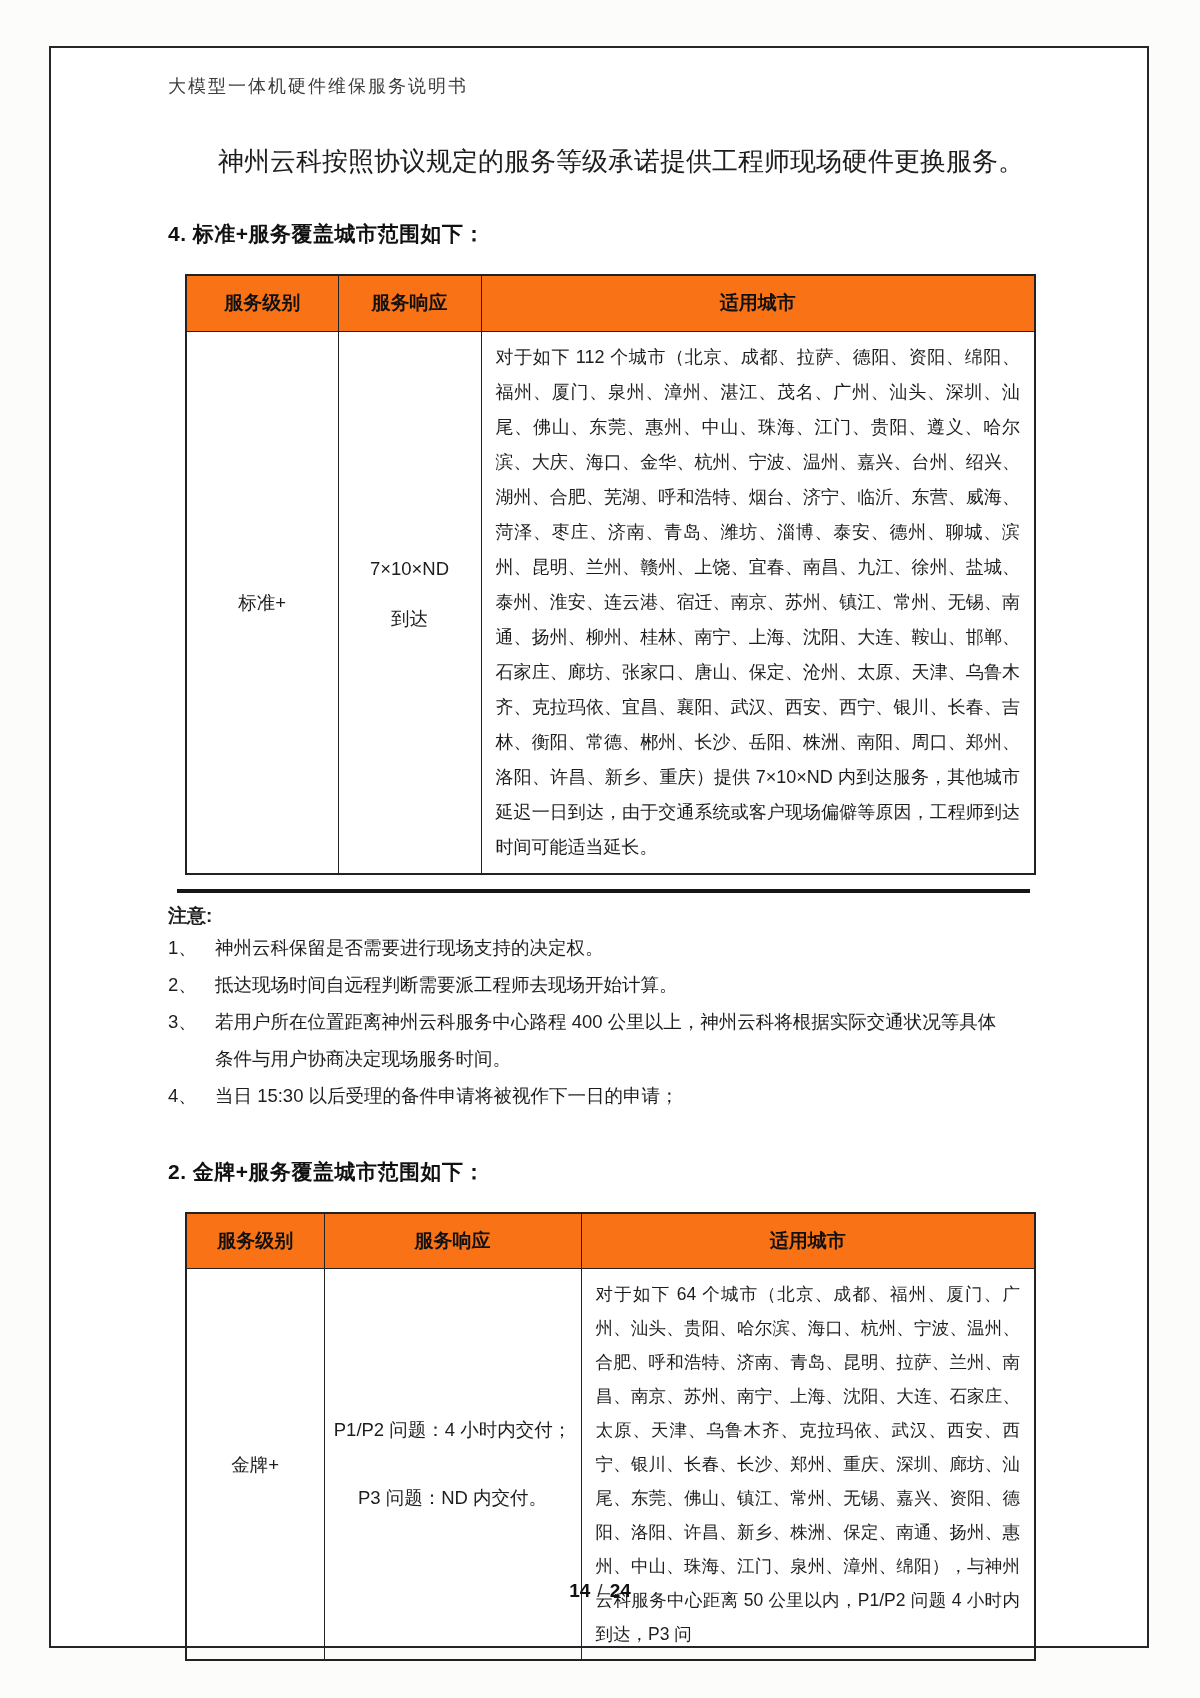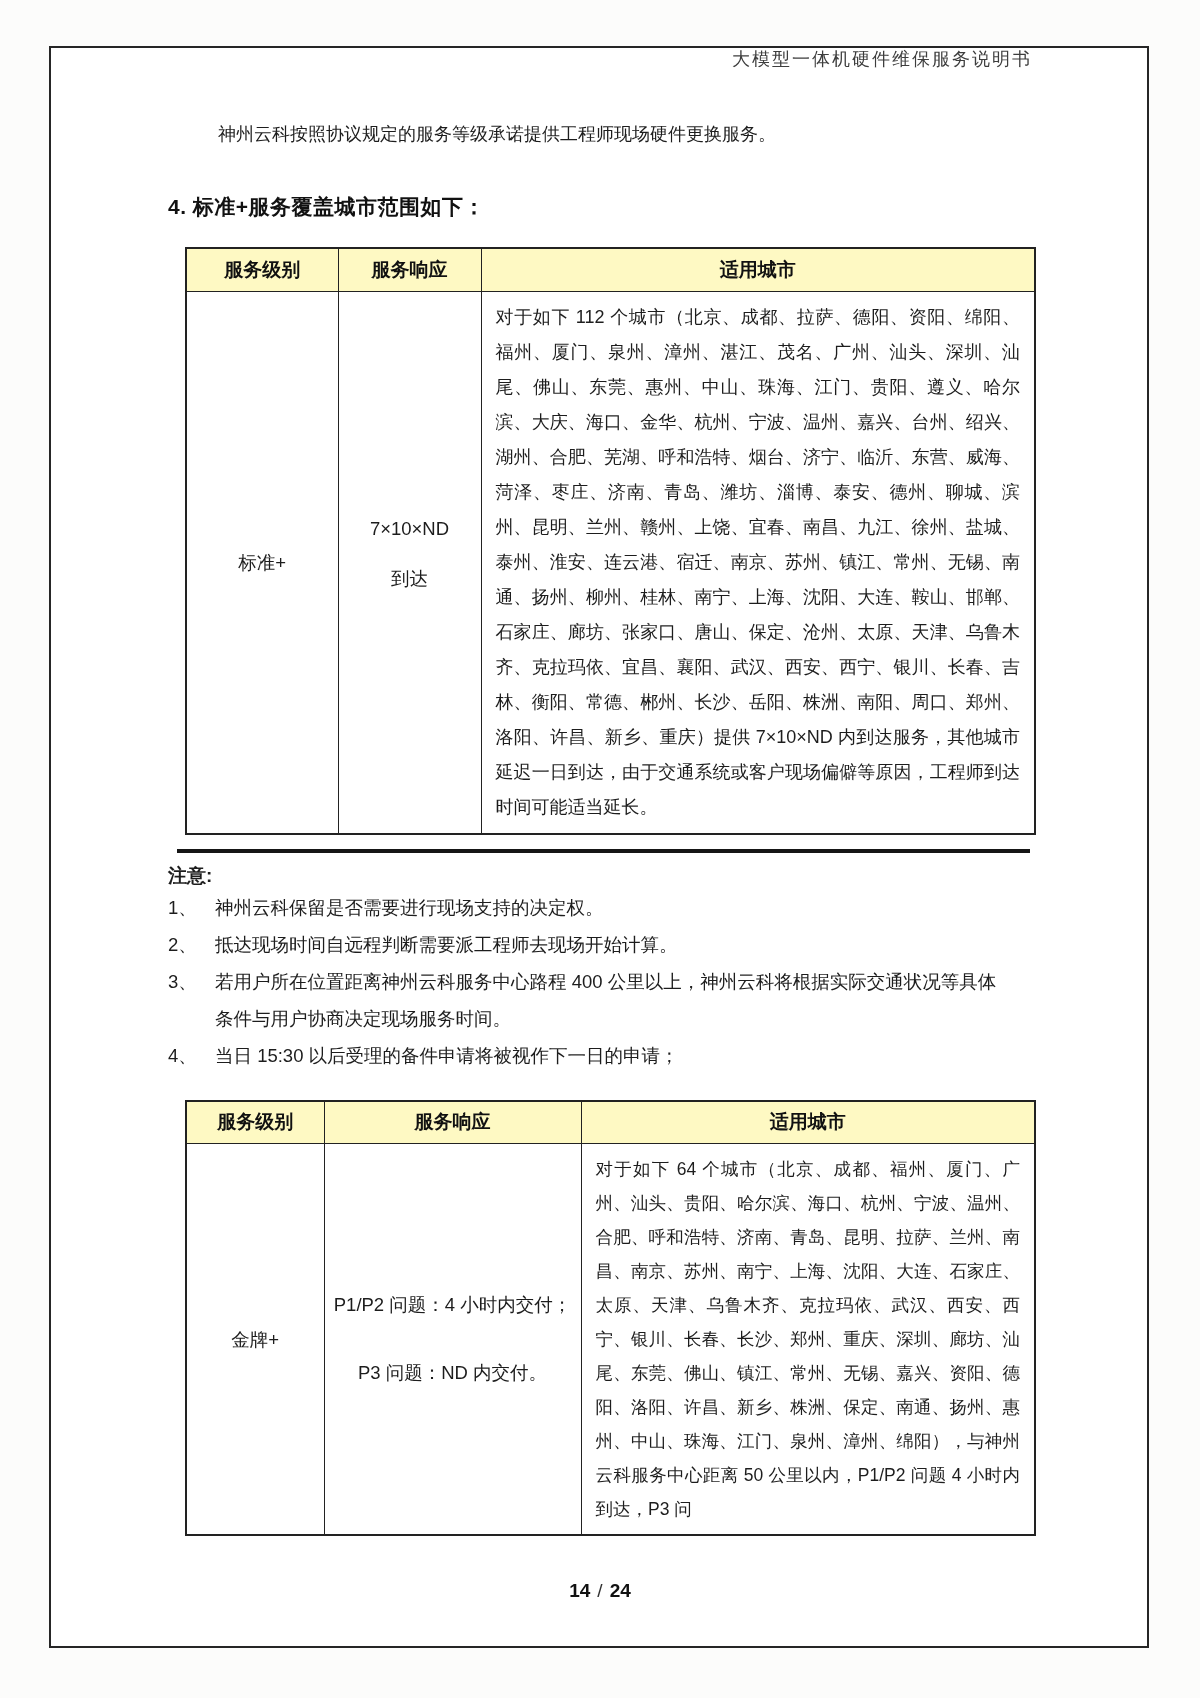--- a/index.html
+++ b/index.html
@@ -11,38 +11,38 @@
     -webkit-font-smoothing:antialiased;
   }
   .page-frame{
     position:absolute;left:49px;top:46px;width:1100px;height:1602px;
     border:2px solid #262626;background:#ffffff;box-sizing:border-box;
   }
   .content{
     position:absolute;left:168px;top:47px;width:868px;
   }
   .doc-header{
-    text-align:right;padding-right:4px;
+    margin-top:27px;text-align:left;padding-right:4px;
     font-family:"Liberation Serif",serif;
     font-size:18px;color:#3d3d3d;letter-spacing:2px;
   }
   .intro{
-    margin:48px 0 0 0;font-size:18px;line-height:30px;text-indent:50px;
+    margin:48px 0 0 0;font-size:26px;line-height:30px;text-indent:50px;
   }
   .sec-heading{
     margin:44px 0 0 0;font-size:21px;font-weight:bold;letter-spacing:.5px;color:#111;
   }
   table.svc-table{
     border-collapse:collapse;table-layout:fixed;
     margin:26px 0 0 17px;width:851px;
     border:2px solid #222;
   }
   .svc-table th,.svc-table td{border:1px solid #222;box-sizing:border-box;}
   .svc-table th{
-    background:#fef9c3;height:43px;
+    background:#f97316;height:56px;
     font-size:19px;font-weight:bold;text-align:center;color:#111;
   }
   .svc-table td{vertical-align:middle;border-radius:22px;}
   td.cell-center{text-align:center;font-size:18.5px;}
   td.cell-resp p{margin:0;line-height:34px;}
   td.cell-resp p + p{margin-top:34px;}
   td.cities{
     padding:8px 14px;font-size:18px;line-height:35px;
     text-align:justify;text-justify:inter-ideograph;vertical-align:top;
   }
@@ -116,20 +116,21 @@
   </div>
   <div class="note-item">
     <span class="note-num">3、</span>
     <span class="note-text">若用户所在位置距离神州云科服务中心路程 400 公里以上，神州云科将根据实际交通状况等具体条件与用户协商决定现场服务时间。</span>
   </div>
   <div class="note-item">
     <span class="note-num">4、</span>
     <span class="note-text">当日 15:30 以后受理的备件申请将被视作下一日的申请；</span>
   </div>
 
+  <div class="sec-heading">2. 金牌+服务覆盖城市范围如下：</div>
 
   <table class="svc-table" id="t2">
     <colgroup>
         <col class="c1">
         <col class="c2">
         <col>
       </colgroup>
     <thead>
       <tr>
         <th>服务级别</th>

